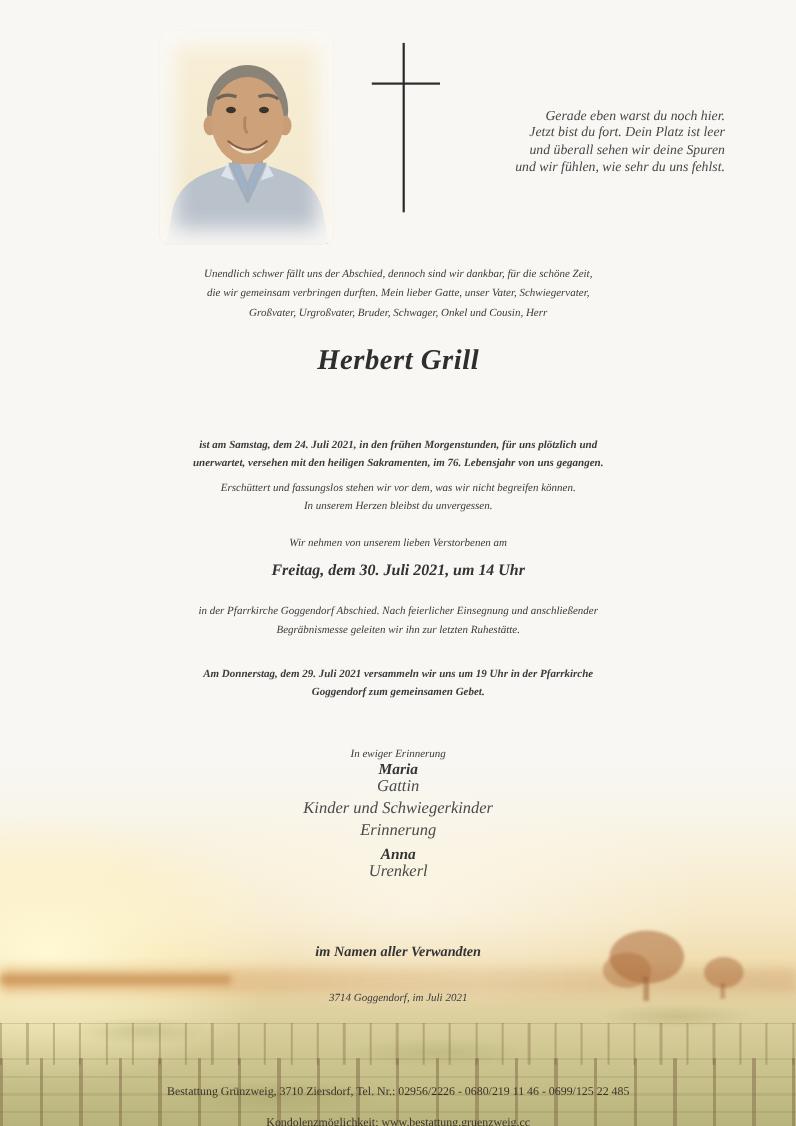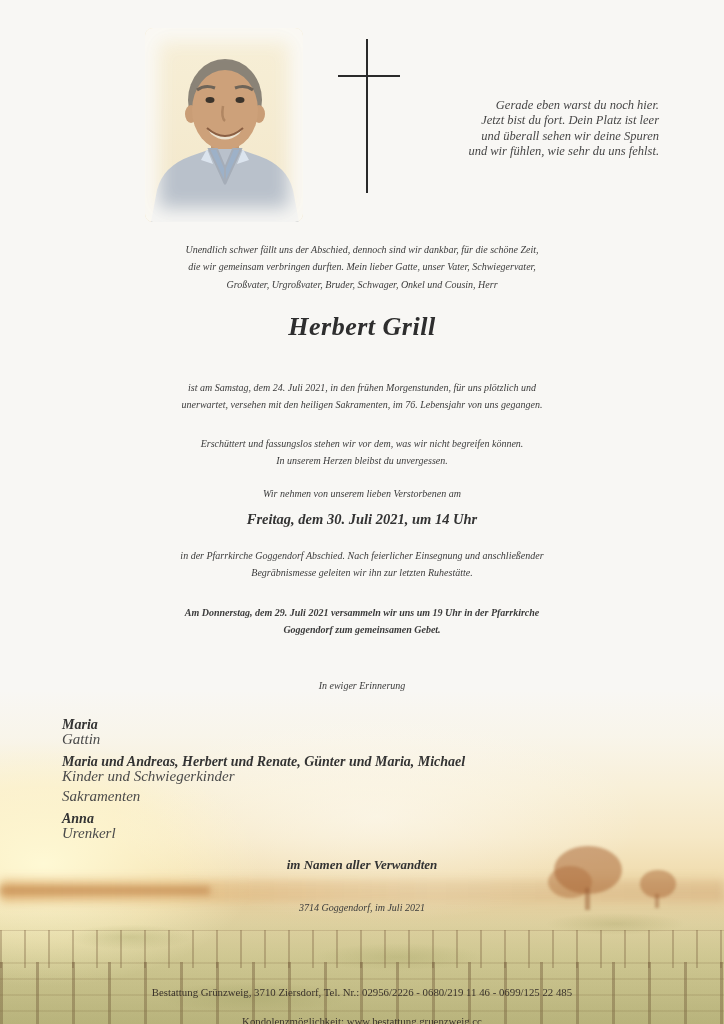--- a/index.html
+++ b/index.html
@@ -94,29 +94,29 @@
     position:absolute; left:50%; transform:translateX(-50%);
     width:580px; text-align:center; font-style:italic;
     white-space:pre-line; color:#3b3b3b;
   }
   .poem { position:absolute; left:397px; top:98px; width:262px; text-align:right;
           font-style:italic; white-space:pre-line; font-size:12.5px; line-height:15.3px; color:#464646; }
   .body-txt { font-size:10px; line-height:17.4px; }
   .name-txt { top:312px; font-size:26px; font-weight:bold; color:#2e2e2e; letter-spacing:0.5px; }
   .bold-line { font-weight:bold; color:#333; }
   .intro-pos { top:241px; }
-  .death-pos { top:379px; }
+  .death-pos { top:396px;font-weight:bold; }
   .grief-pos { top:435px; }
   .farewell-pos { top:485px; }
   .fundate-pos { top:511px; font-size:14.5px; }
   .fundetail-pos { top:547px; }
   .prayer-pos { top:604px;font-weight:bold; }
   .remember-pos { top:677px; }
 
-  .mourners { position:absolute; left:50%; transform:translateX(-50%); top:716px; width:600px; }
+  .mourners { position:absolute; left:50%; transform:translateX(-50%); top:692px; width:600px; text-align:center; }
   .m-entry { margin-bottom:8px; }
   .m-names { font-style:italic; font-weight:bold; font-size:14px; line-height:17px; color:#333; white-space:pre-line; }
   .m-rel { font-style:italic; font-size:15px; line-height:12px; color:#4a4a4a; }
 
   .relatives-pos { top:857px; font-size:13px; }
   .place-pos { top:899px; }
 
   .footer {
     position:absolute; left:50%; transform:translateX(-50%); top:970px;
     width:620px; text-align:center; font-style:normal;
@@ -205,25 +205,24 @@
 Goggendorf zum gemeinsamen Gebet.</p>
 
     <p class="txt body-txt remember-pos">In ewiger Erinnerung</p>
 
     <div class="mourners">
       <div class="m-entry">
         <div class="m-names">Maria</div>
         <div class="m-rel">Gattin</div>
       </div>
       <div class="m-entry">
-        <div class="m-names">Maria und Andreas, Herbert und Renate, Günter und Maria, Michael</div>
         <div class="m-rel">Kinder und Schwiegerkinder</div>
       </div>
       <div class="m-entry">
-        <div class="m-rel">Sakramenten</div>
+        <div class="m-rel">Erinnerung</div>
       </div>
       <div class="m-entry">
         <div class="m-names">Anna</div>
         <div class="m-rel">Urenkerl</div>
       </div>
     </div>
 
     <p class="txt bold-line relatives-pos">im Namen aller Verwandten</p>
 
     <p class="txt body-txt place-pos">3714 Goggendorf, im Juli 2021</p>

